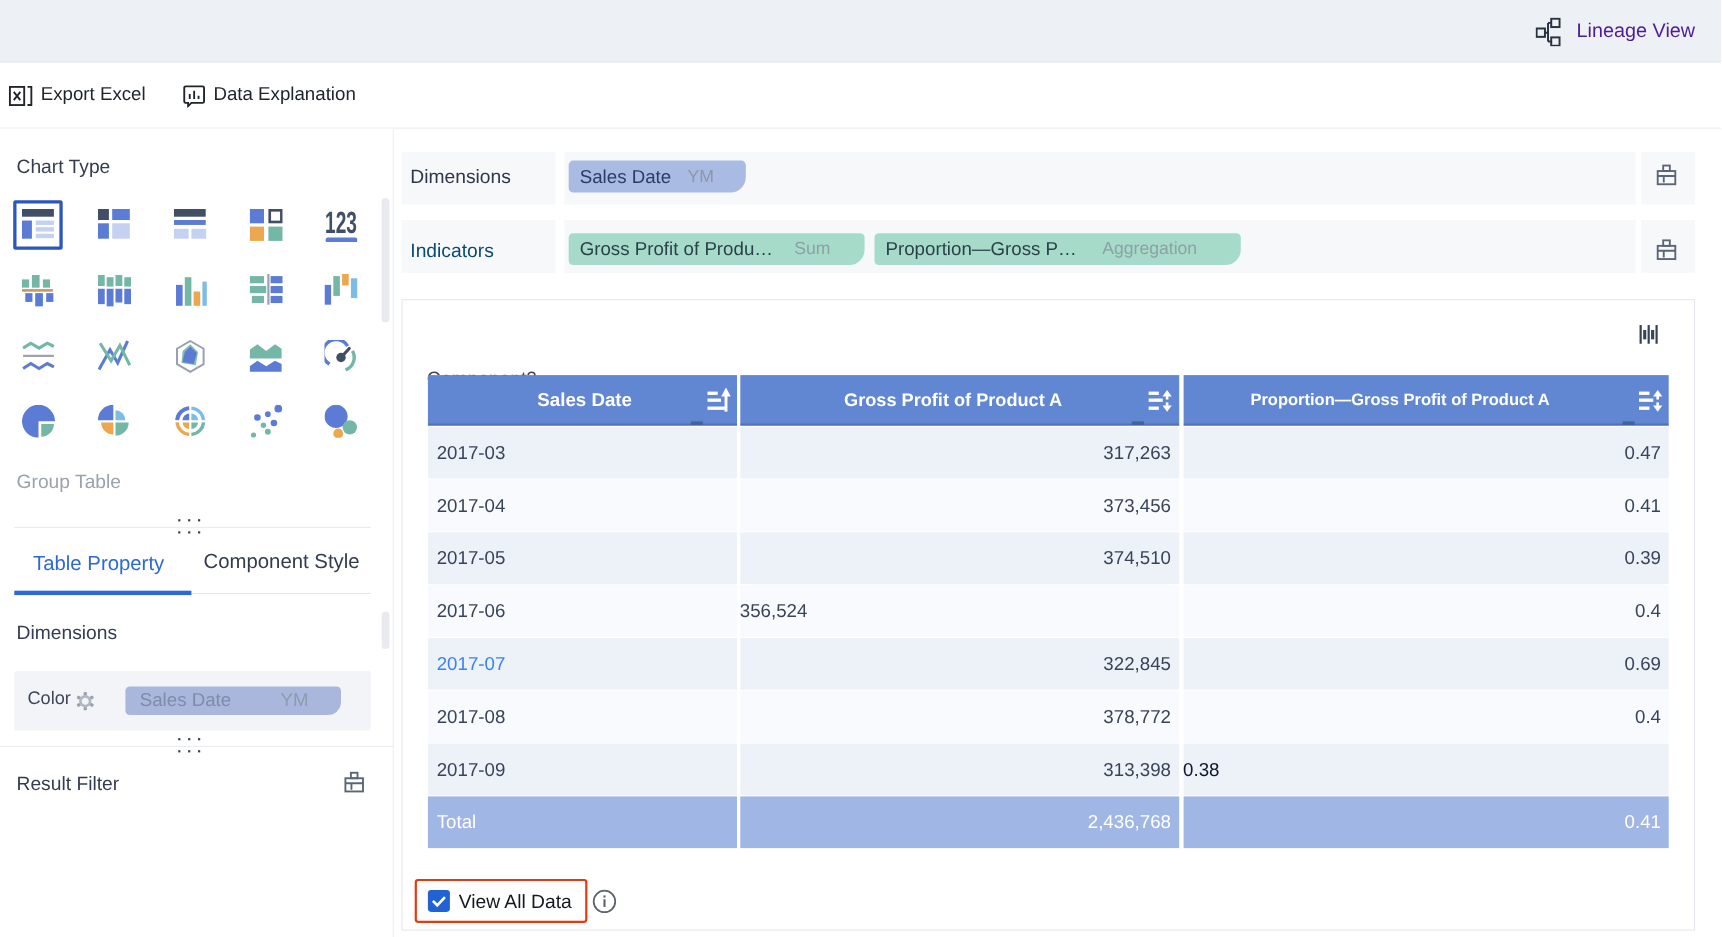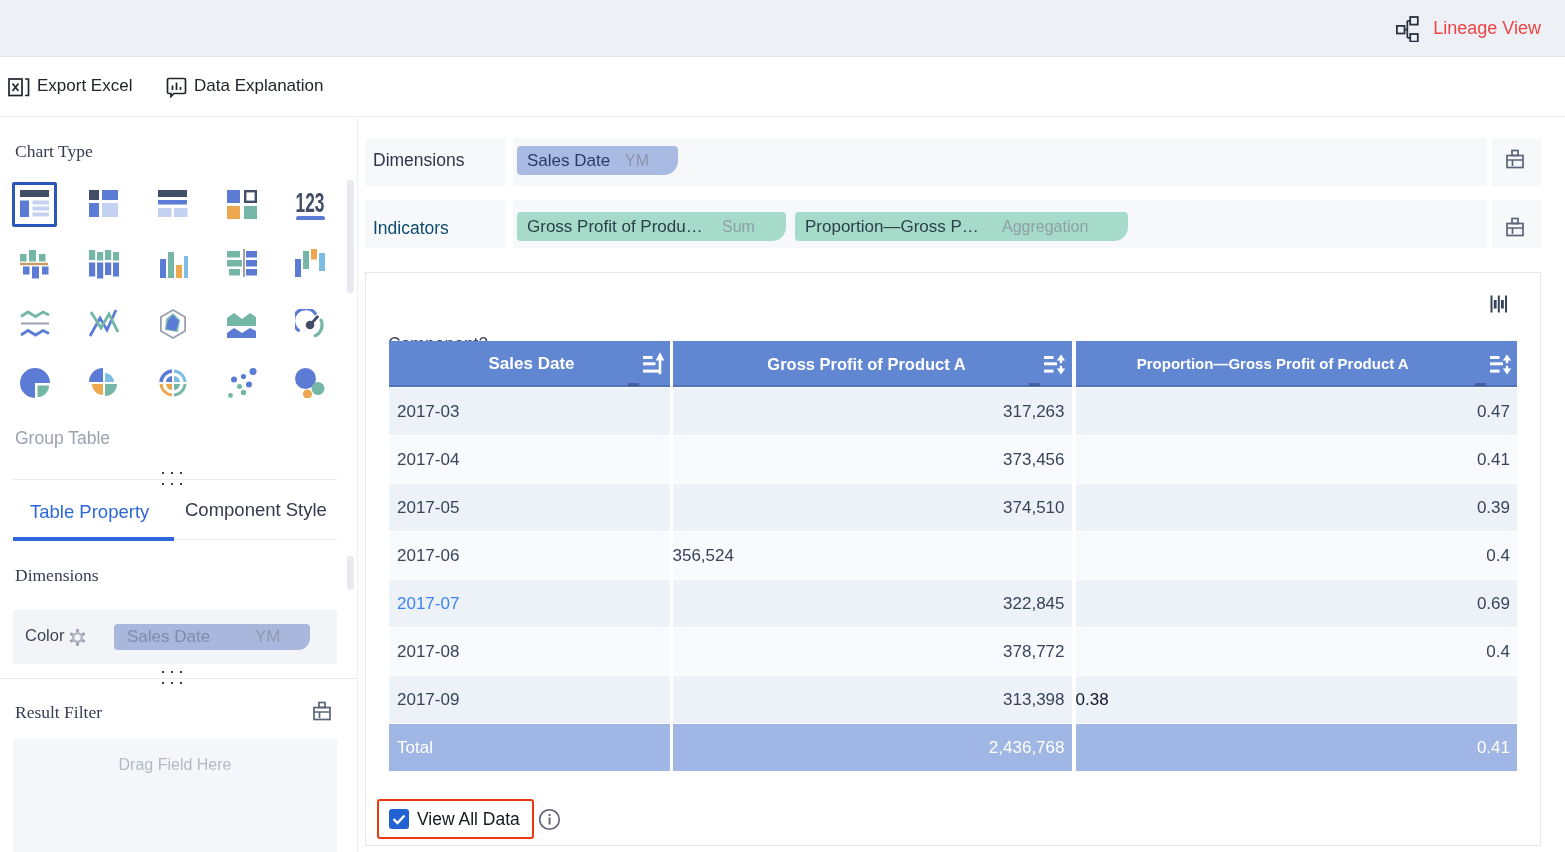--- a/index.html
+++ b/index.html
@@ -1,31 +1,31 @@
 <!DOCTYPE html>
 <html><head>
 <meta charset="utf-8">
 <style>
   html,body{margin:0;padding:0;background:#fff;}
   #root{position:relative;width:1565px;height:852px;font-family:"Liberation Sans",sans-serif;overflow:hidden;background:#fff;}
   .abs{position:absolute;}
   .topbar{left:0;top:0;width:1565px;height:57px;background:#edf0f5;border-bottom:1px solid #e0e3ea;box-sizing:border-box;}
   .toolbar{left:0;top:57px;width:1565px;height:60px;background:#fff;border-bottom:1px solid #ebedf2;box-sizing:border-box;}
   .tbtxt{font-size:17px;color:#20252c;top:19px;}
-  .leftlbl{font-size:17.5px;color:#343d4f;font-family:Liberation Serif, serif;}
+  .leftlbl{font-size:17.5px;color:#343d4f;}
   .graylbl{font-size:17.5px;color:#9ba2af;}
   .chip{box-sizing:border-box;height:29px;border-radius:4px 4px 14px 4px;font-size:17px;line-height:29px;white-space:nowrap;}
   .rowbg{background:#f7f8fa;}
 </style>
 </head>
 <body>
 <div id="root">
 
   <div class="abs topbar"></div>
-  <div class="abs" style="right:24px;top:18px;font-size:18px;color:#ef4444;">Lineage View</div>
+  <div class="abs" style="right:24px;top:18px;font-size:18px;color:#4c1d95;">Lineage View</div>
   <svg class="abs" style="left:1396px;top:16px;" width="23" height="26" viewBox="0 0 23 26">
     <g fill="none" stroke="#2a3240" stroke-width="1.8">
       <rect x="0.9" y="9.9" width="7.6" height="7.6"></rect>
       <rect x="14.2" y="1" width="7.6" height="7.6"></rect>
       <rect x="14.2" y="18" width="7.6" height="7.6"></rect>
       <path d="M8.5,13.7 H11.3 M11.3,4.8 V21.8 M11.3,4.8 H14.2 M11.3,21.8 H14.2"></path>
     </g>
   </svg>
 
   <div class="abs toolbar"></div>
@@ -250,23 +250,20 @@
     <div class="abs" style="left:0px;top:561px;width:358px;height:1px;background:#e9ebef;"></div>
     <div class="abs dots" style="left: 162px; top: 554px; width: 21px; height: 14px;">
         <div style="position:absolute;left:0px;top:0px;width:2.2px;height:2.2px;background:#3a414d;"></div>
         <div style="position:absolute;left:9px;top:0px;width:2.2px;height:2.2px;background:#3a414d;"></div>
         <div style="position:absolute;left:18px;top:0px;width:2.2px;height:2.2px;background:#3a414d;"></div>
         <div style="position:absolute;left:0px;top:11px;width:2.2px;height:2.2px;background:#3a414d;"></div>
         <div style="position:absolute;left:9px;top:11px;width:2.2px;height:2.2px;background:#3a414d;"></div>
         <div style="position:absolute;left:18px;top:11px;width:2.2px;height:2.2px;background:#3a414d;"></div>
       </div>
     <div class="abs leftlbl" style="left:15px;top:585px;">Result Filter</div>
-    <div class="abs" style="left:13px;top:622px;width:324px;height:113px;background:#f4f6f9;">
-      <div style="text-align:center;margin-top:17px;font-size:16px;color:#b3bac4;">Drag Field Here</div>
-    </div>
 
     <div class="abs" style="left:347px;top:63px;width:7px;height:113px;background:#e9eaef;border-radius:3.5px;"></div>
     <div class="abs" style="left:347px;top:439px;width:7px;height:34px;background:#e9eaef;border-radius:3.5px;"></div>
   </div>
 
   <div class="abs rowbg" style="left:365px;top:138px;width:140px;height:48px;"></div>
   <div class="abs rowbg" style="left:513px;top:138px;width:974px;height:48px;"></div>
   <div class="abs rowbg" style="left:1492px;top:138px;width:49px;height:48px;"></div>
   <div class="abs" style="left:373px;top:150px;font-size:17.5px;color:#2e374a;">Dimensions</div>
   <div class="abs chip" style="left:517px;top:146px;width:161px;background:#a9bae3;">

